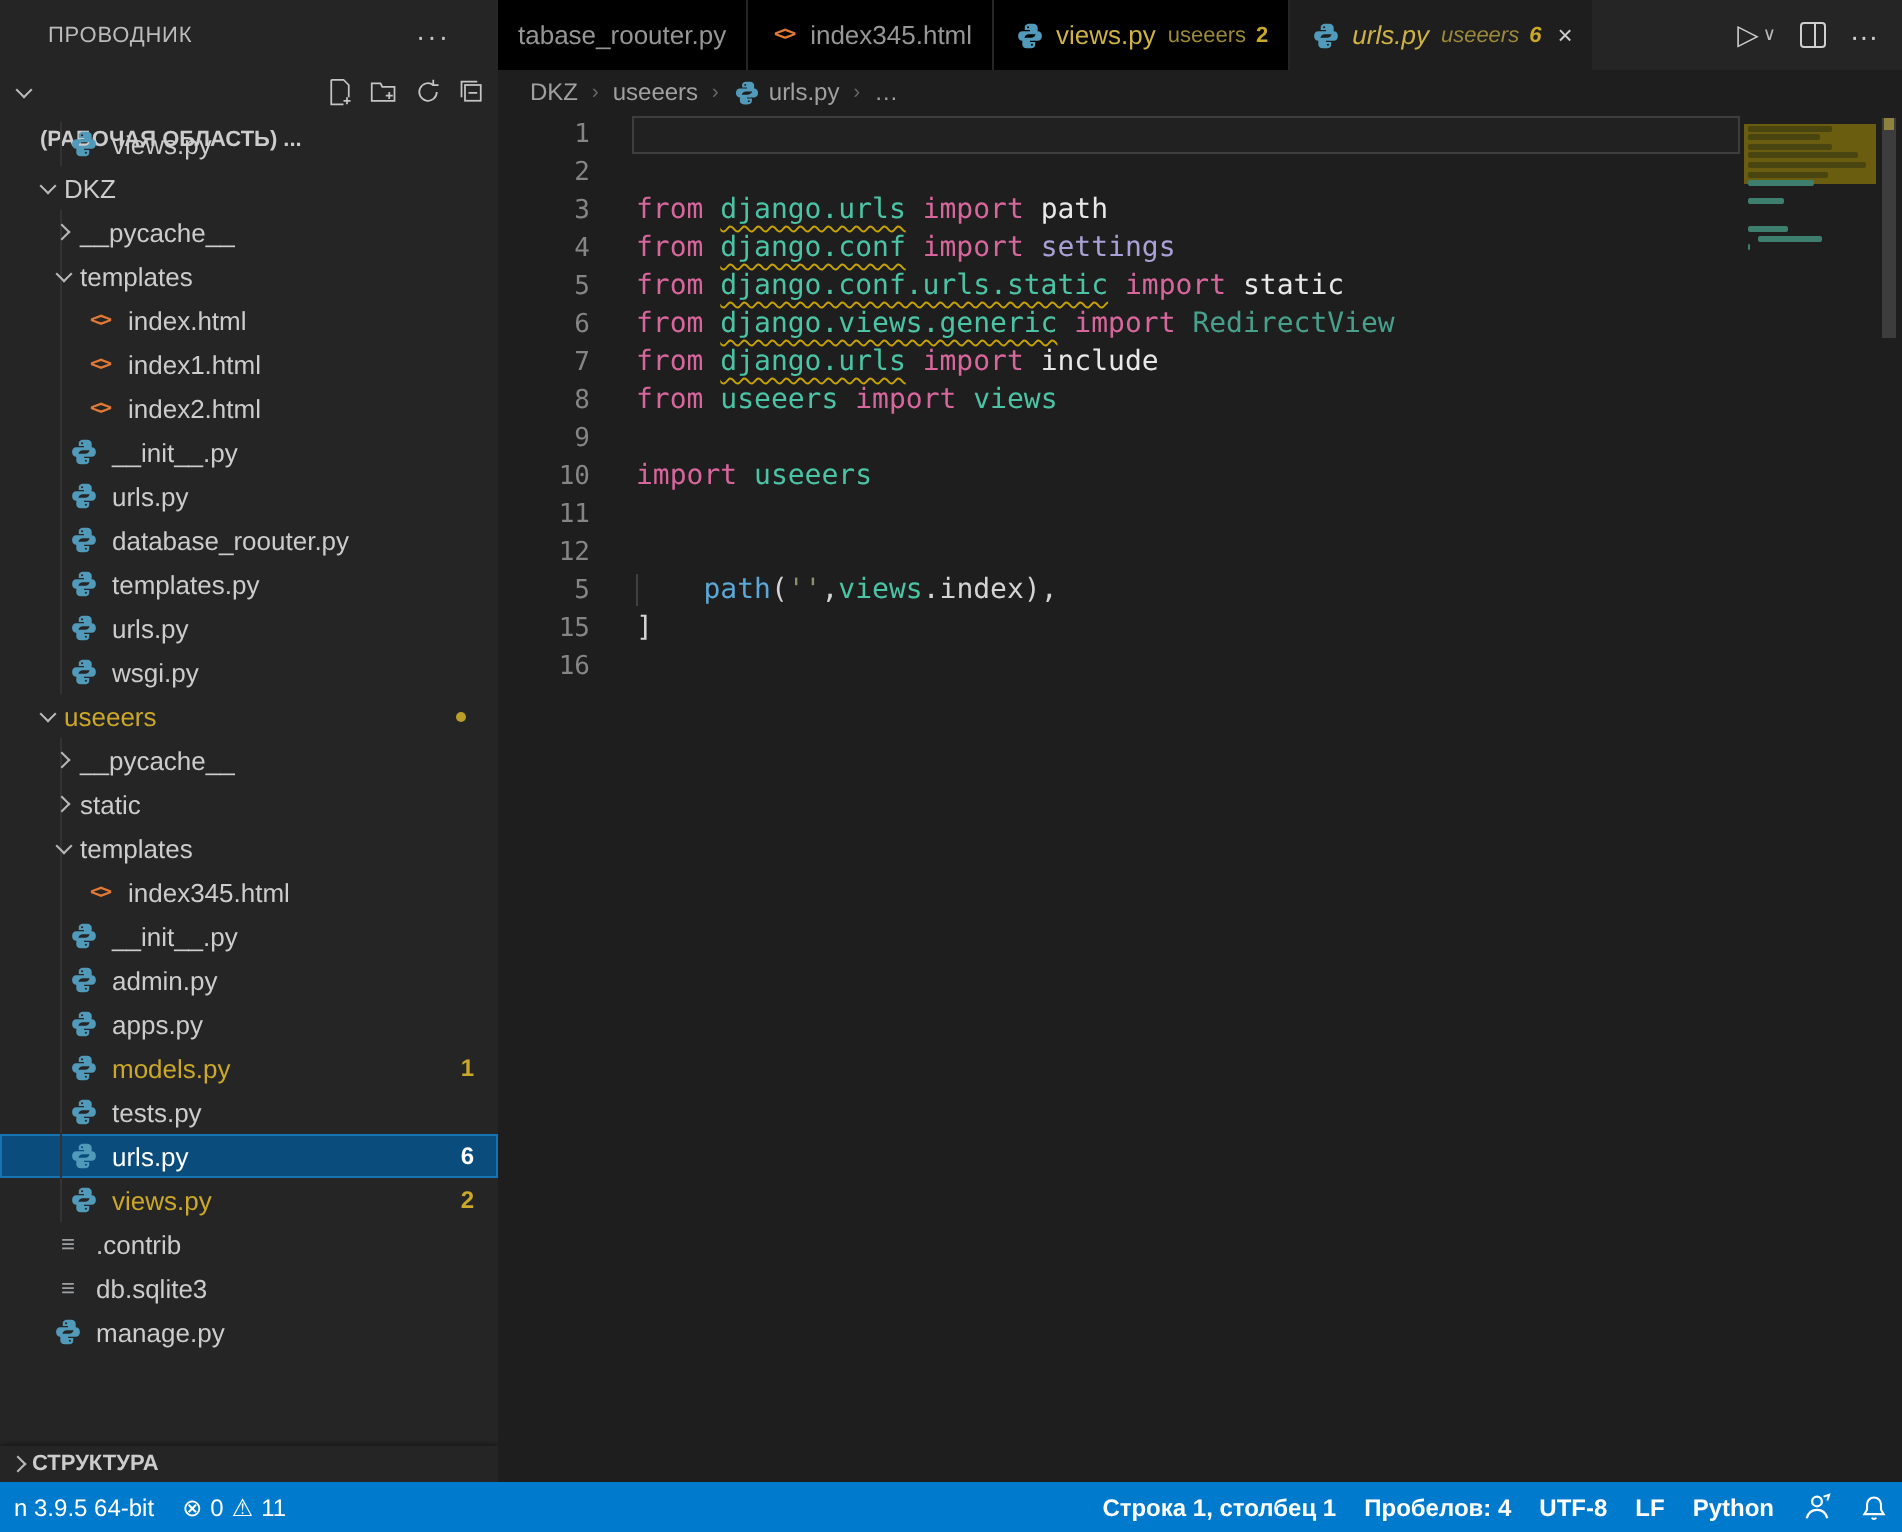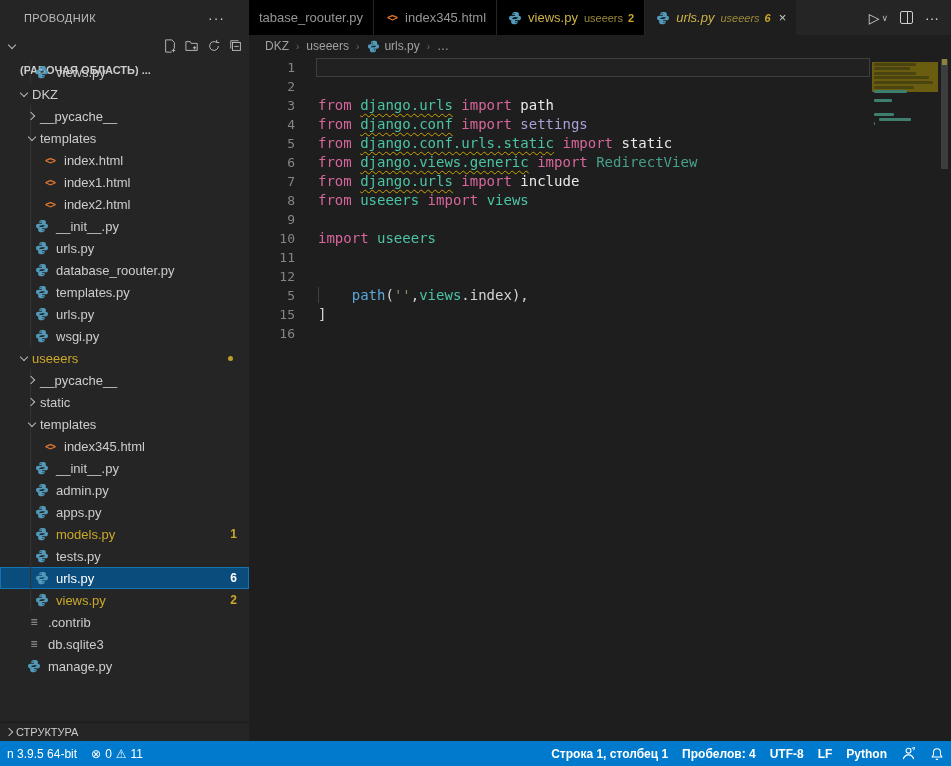--- a/index.html
+++ b/index.html
@@ -35,21 +35,21 @@
   .row .dot { position:absolute; right:16px; top:9px; width:5px; height:5px; border-radius:50%;
     background:#b99f28; }
   .row .guide { position:absolute; left:30px; top:0; bottom:0; width:1px; background:#333333; }
   .ficon { width:16px; height:16px; margin-right:6px; flex:none; display:flex;
     align-items:center; justify-content:center; }
   .html-glyph { color:#e37933; font-weight:bold; font-size:10px; letter-spacing:-1px;
     font-family:"DejaVu Sans Mono", monospace; }
   .list-glyph { color:#9da0a2; font-size:12px; line-height:1; }
 
   #sb-outline { position:absolute; left:0; bottom:0; width:249px; height:18px; display:flex;
-    align-items:center; padding:0 4px; color:#cccccc; font-size:11px; font-weight:normal;
+    align-items:center; padding:0 4px; color:#cccccc; font-size:11px; font-weight:bold;
     background:#252526; box-shadow:0 -1px 2px rgba(0,0,0,.35); cursor:pointer; }
 
   
   #tabbar { position:absolute; left:249px; top:0; right:0; height:35px; background:#252526;
     display:flex; }
   .tab { height:35px; display:flex; align-items:center; padding:0 10px; background:#000000;
     border-right:1px solid #252526; font-size:13px; color:#969696; cursor:pointer;
     overflow:hidden; flex:none; }
   .tab .ficon { margin-right:5px; }
   .tab .desc { font-size:11px; margin-left:6px; color:#7c7c7c; }

